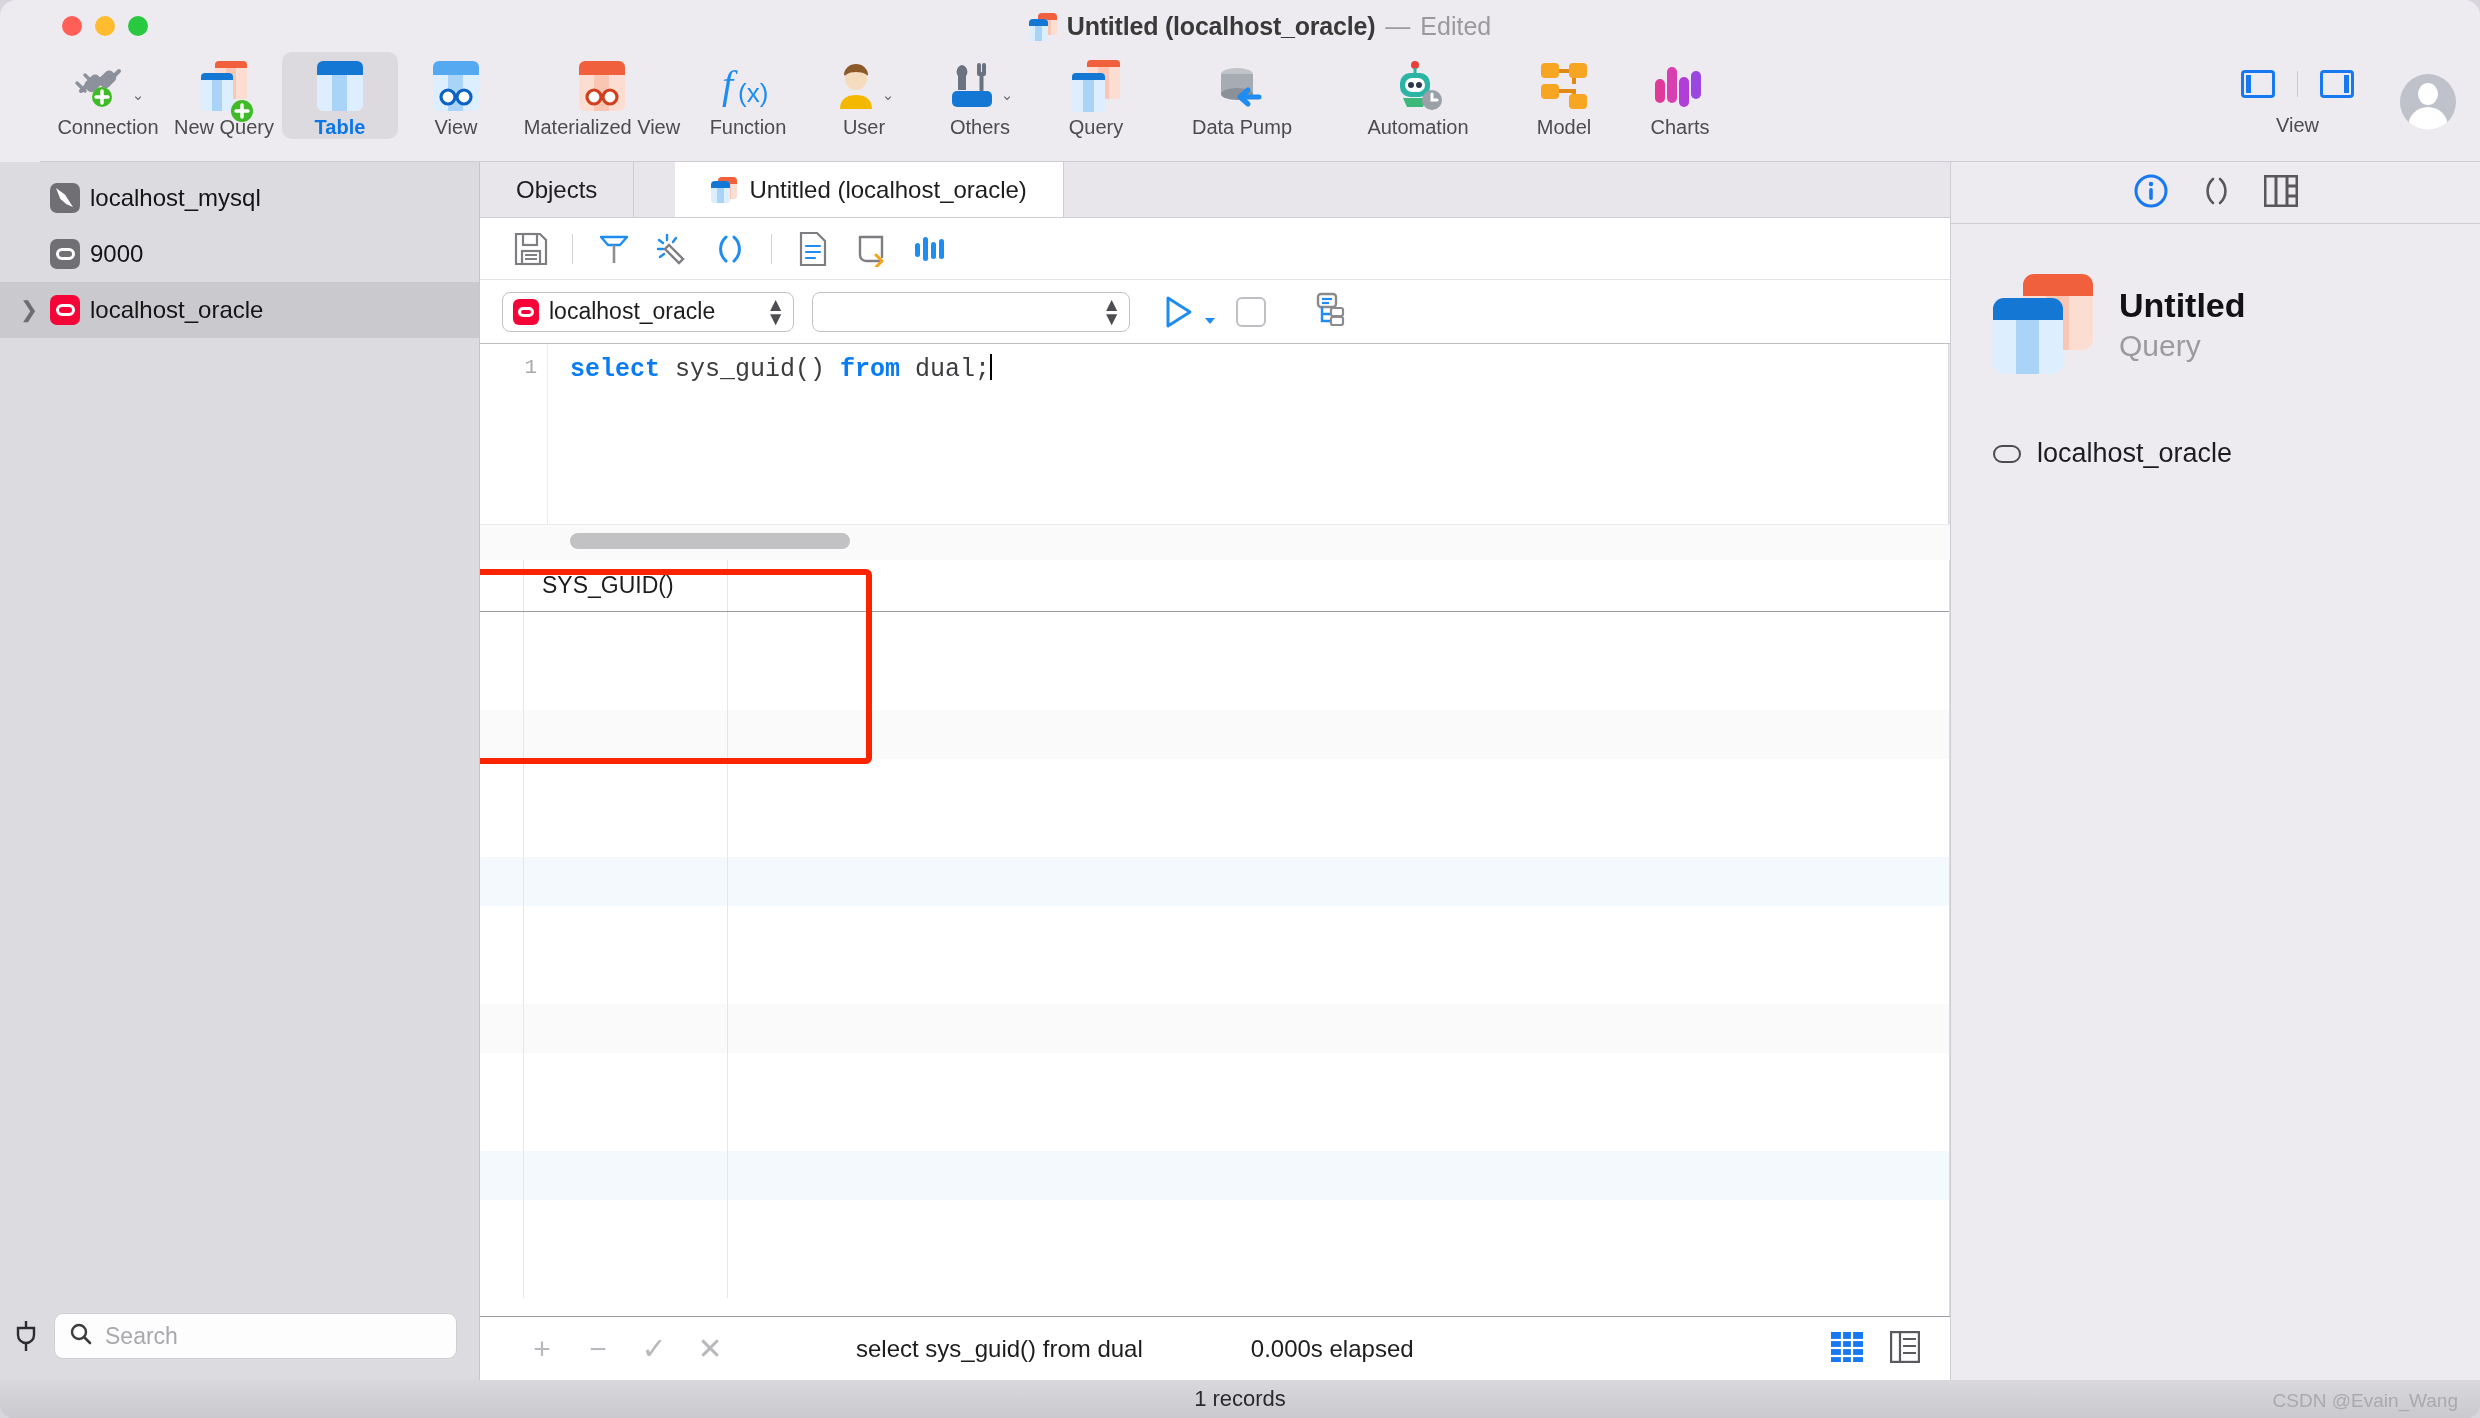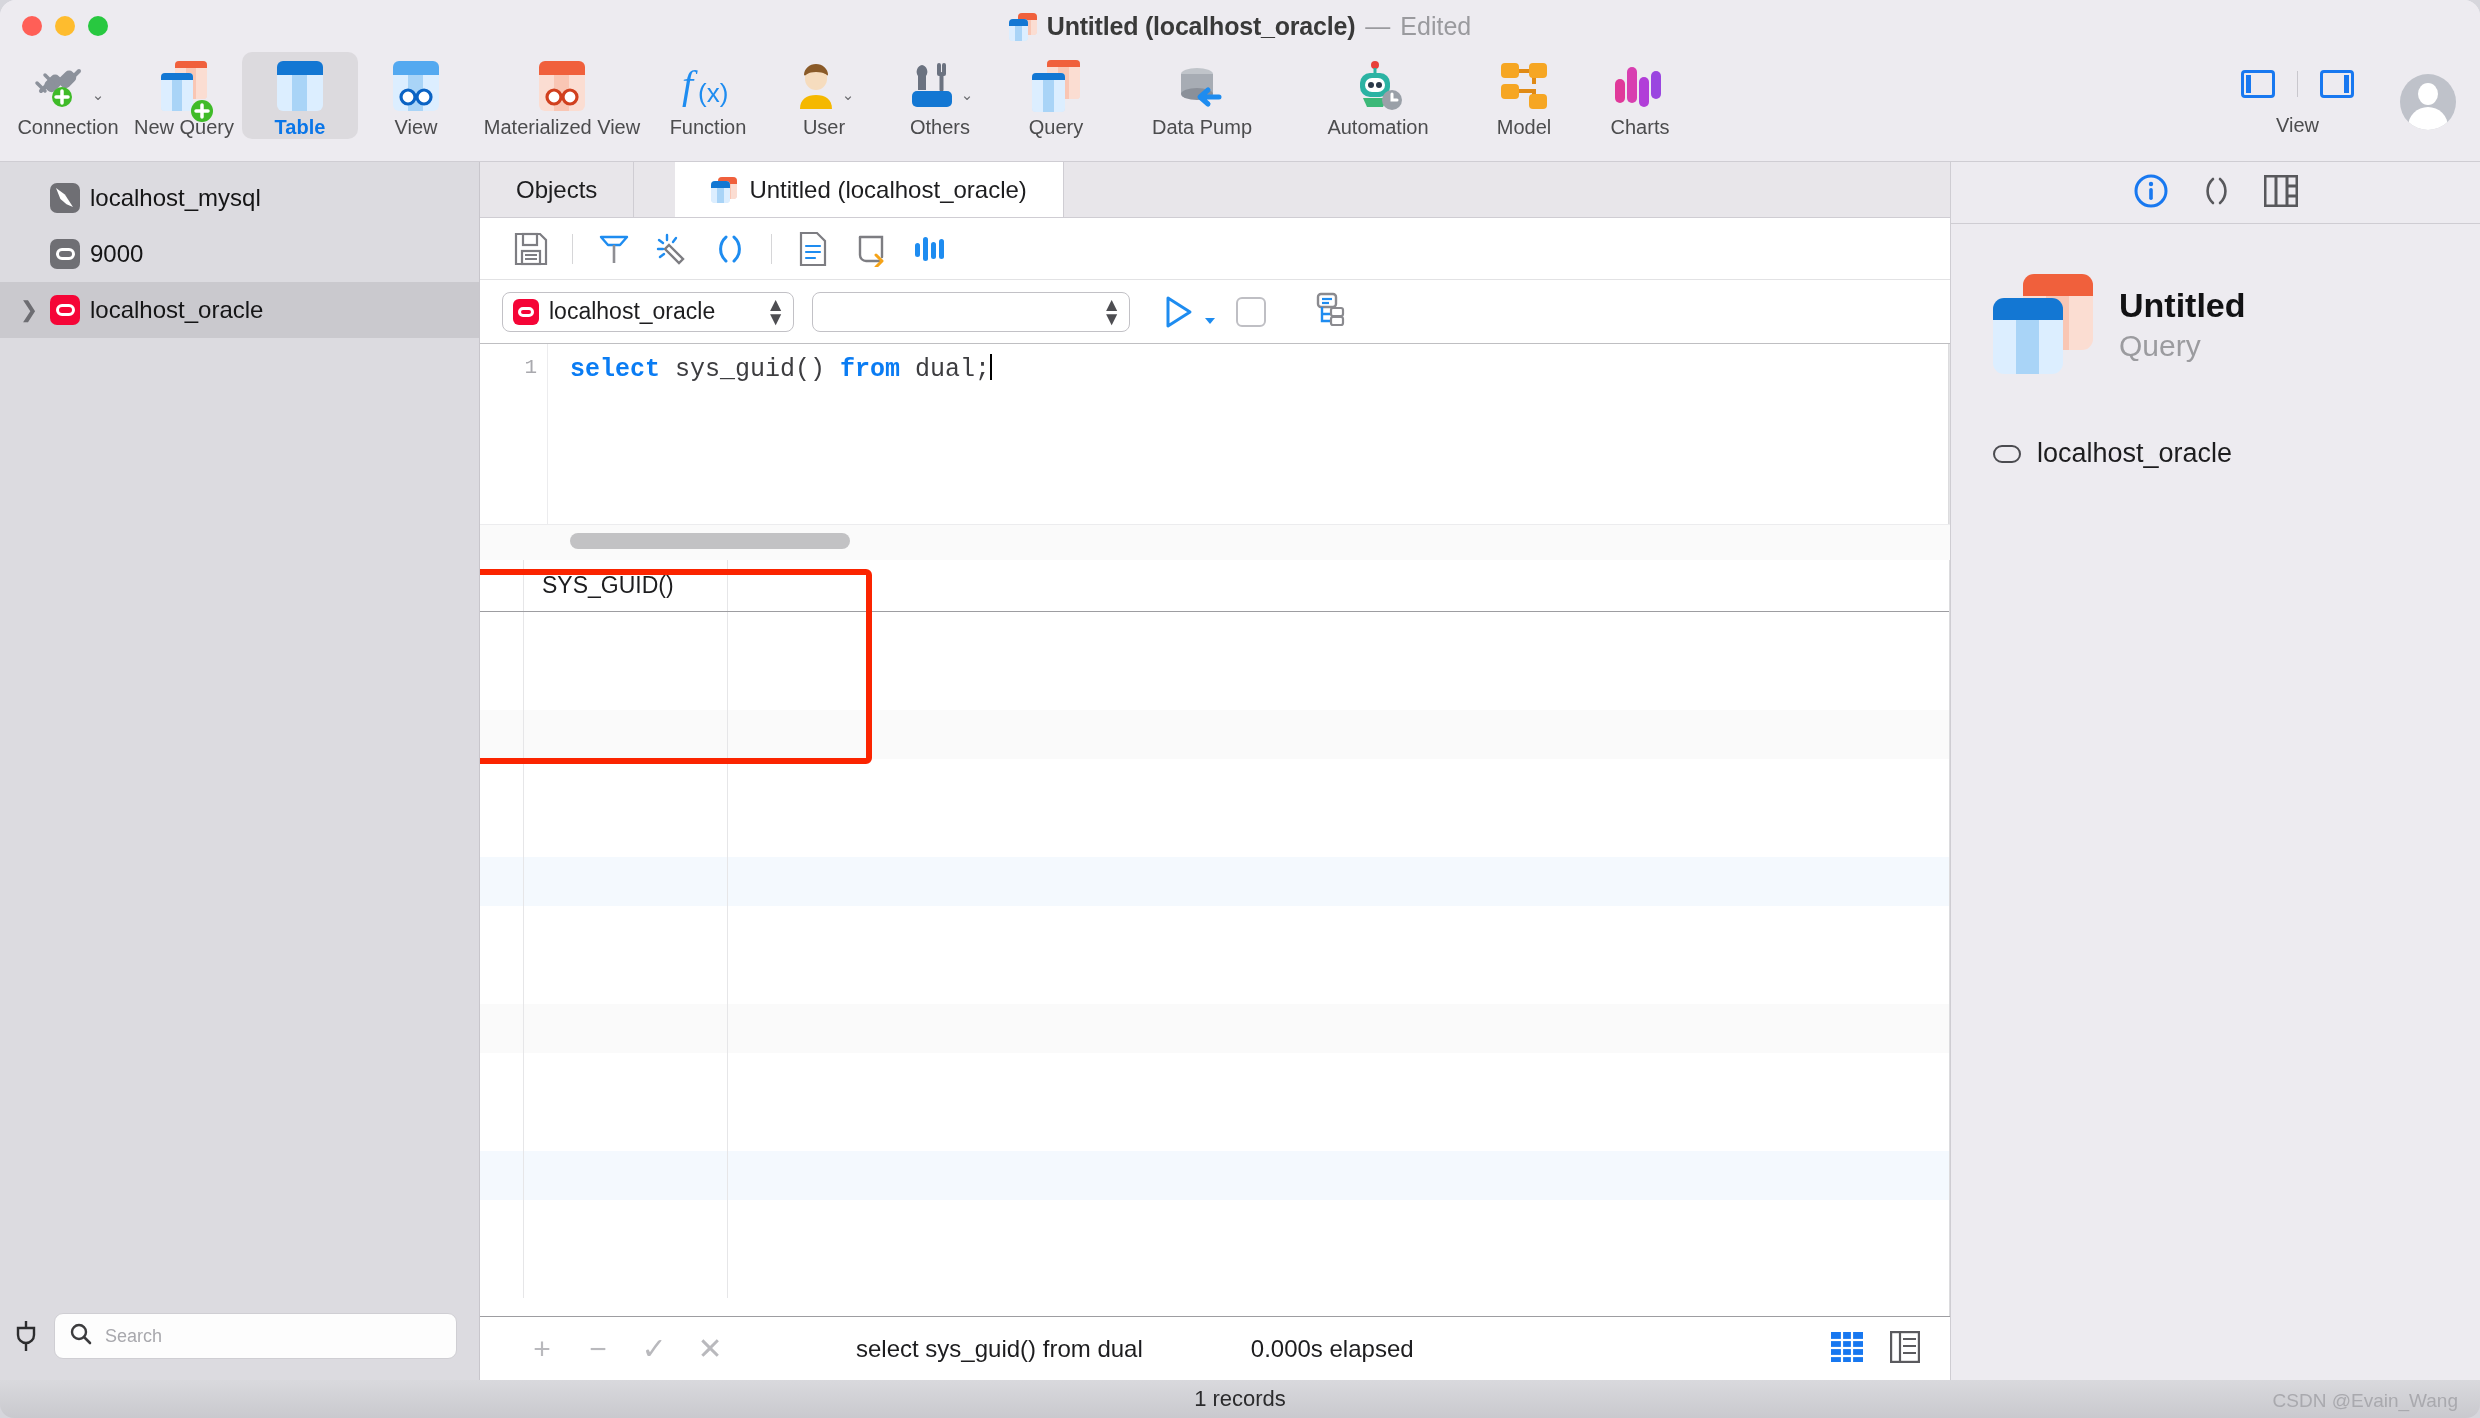--- a/index.html
+++ b/index.html
@@ -16,20 +16,21 @@
   }
 
   
   .window {
     position: absolute;
     left: 0; top: 0; width: 2480px; height: 1380px;
     background: #edebf0;
     border-top-left-radius: 16px;
     border-top-right-radius: 16px;
     overflow: hidden;
+    padding-left: 40px;
   }
   .titlebar {
     position: relative;
     height: 52px;
     background: #edebf0;
   }
   .traffic {
     position: absolute; left: 22px; top: 16px;
     display: flex; gap: 13px;
   }
@@ -171,21 +172,21 @@
 
   .search-bar {
     height: 88px; display: flex; align-items: center; gap: 12px;
     padding: 0 22px 0 10px;
   }
   .plug-ico { width: 32px; display:flex; justify-content:center; }
   .search-input {
     flex: 1; height: 46px; background: #fdfdfd; border: 1px solid #cfced3;
     border-radius: 9px; display: flex; align-items: center; gap: 12px; padding: 0 14px;
   }
-  .search-input .ph { font-size: 18px; color: #a8a8ad; }
+  .search-input .ph { font-size: 23px; color: #a8a8ad; }
 
   
   .center { flex: 1; display: flex; flex-direction: column; background:#fff; min-width:0; }
 
   .tabstrip {
     height: 56px; background: #e8e6ea; display: flex; align-items: stretch;
     border-bottom: 1px solid #cfcdd3;
     gap: 41px;
   }
   .tab {

